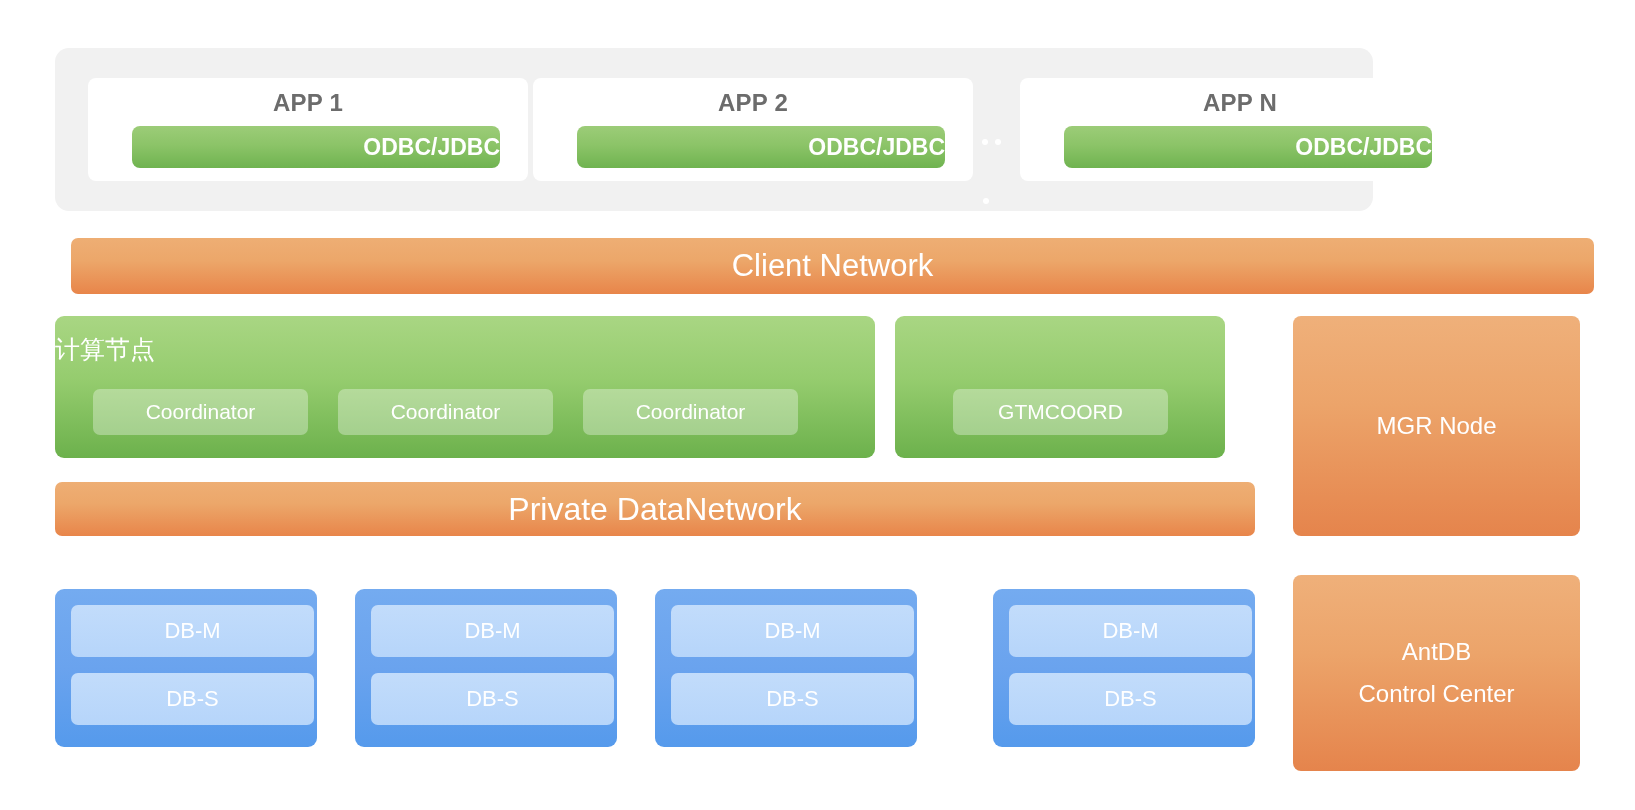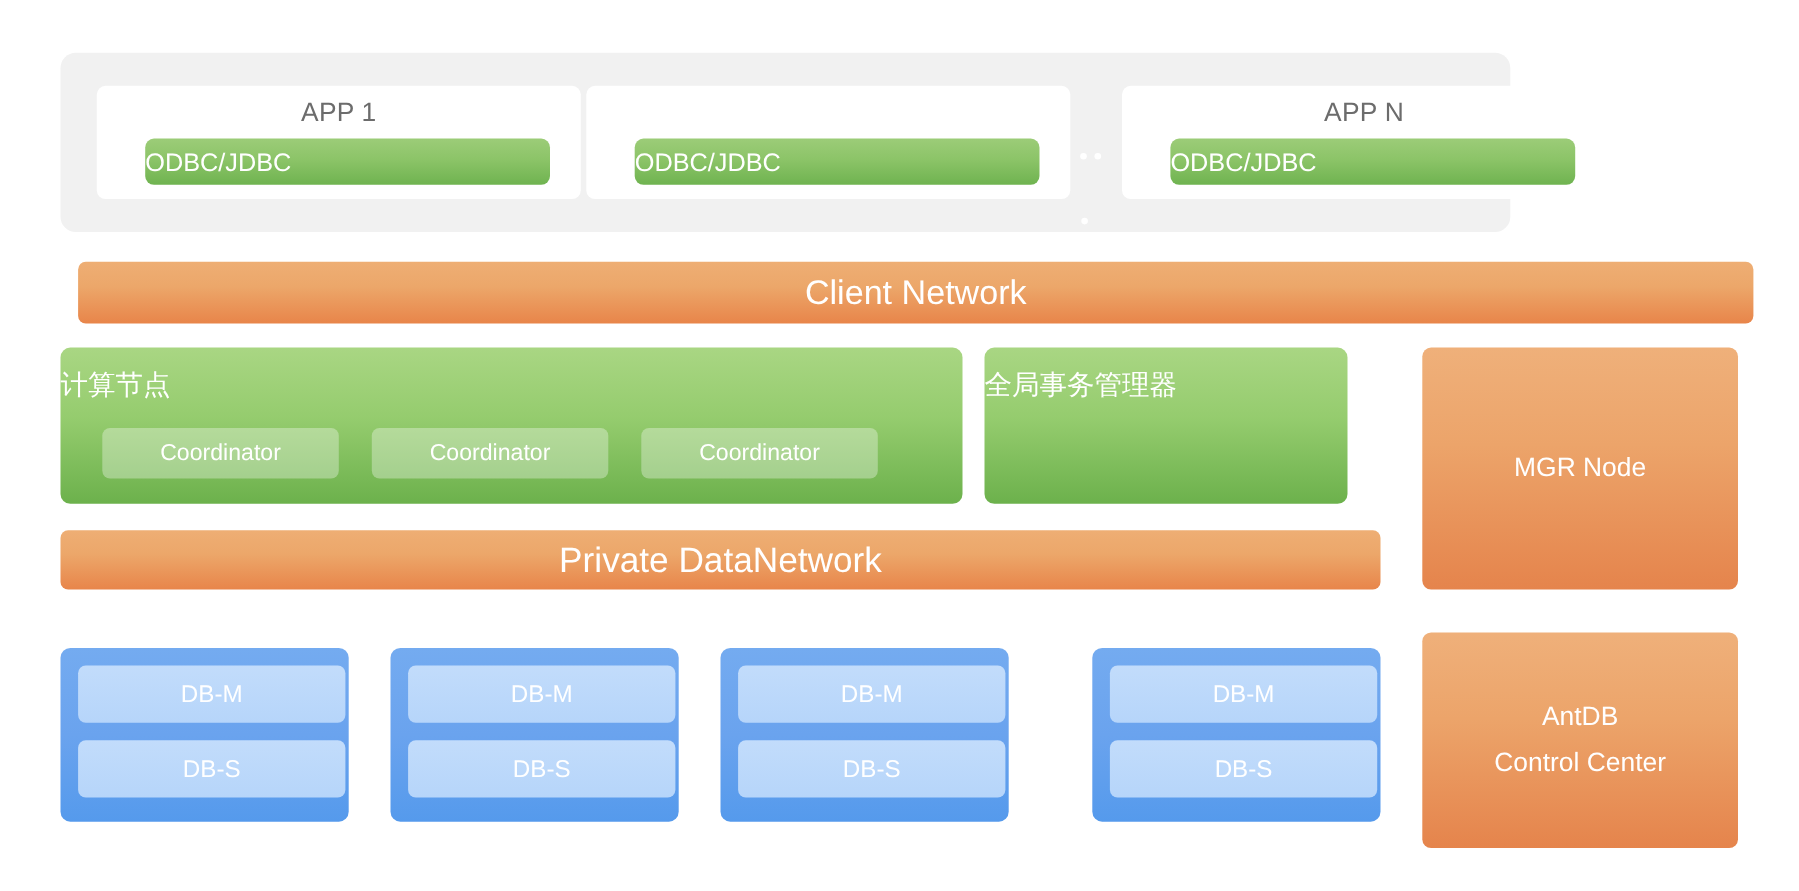--- a/index.html
+++ b/index.html
@@ -23,20 +23,21 @@
   
   .app-band {
     position: absolute;
     left: 55px;
     top: 48px;
     width: 1318px;
     height: 163px;
     background: #f1f1f1;
     border-radius: 14px;
     box-sizing: border-box;
+    font-weight: bold;
   }
   .app-card {
     position: absolute;
     top: 30px;
     height: 103px;
     background: #ffffff;
     border-radius: 8px;
     box-sizing: border-box;
   }
   .app-title {
@@ -54,21 +55,21 @@
     position: absolute;
     left: 44px;
     right: 28px;
     top: 48px;
     height: 42px;
     border-radius: 8px;
     background: linear-gradient(to bottom, #9ccc78 0%, #8cc468 45%, #6fb350 100%);
     color: #ffffff;
     font-size: 23px;
     line-height: 42px;
-    text-align: left;
+    text-align: right;
     box-sizing: border-box;
   }
   .ellipsis-dots {
     position: absolute;
     left: 982px;
     top: 139px;
     width: 26px;
     height: 8px;
   }
   .ellipsis-dots i {
@@ -226,20 +227,21 @@
 <div id="canvas">
 
   <div class="app-band">
 
     <div class="app-card" id="app-card-0" style="left:33px; width:440px;">
       <div class="app-title">APP 1</div>
       <div class="odbc-pill">ODBC/JDBC</div>
     </div>
 
     <div class="app-card" id="app-card-1" style="left:478px; width:440px;">
+      <div class="app-title">APP 2</div>
       <div class="odbc-pill">ODBC/JDBC</div>
     </div>
 
     <div class="app-card" id="app-card-2" style="left:965px; width:440px;">
       <div class="app-title">APP N</div>
       <div class="odbc-pill">ODBC/JDBC</div>
     </div>
 
   </div>
 
@@ -252,21 +254,21 @@
   <div class="net-bar" id="client-network">Client Network</div>
 
   <div class="green-panel" id="compute-panel">
     <div class="panel-title">计算节点</div>
     <div class="inner-chip" id="coordinator-0">Coordinator</div>
     <div class="inner-chip" id="coordinator-1">Coordinator</div>
     <div class="inner-chip" id="coordinator-2">Coordinator</div>
   </div>
 
   <div class="green-panel" id="gtm-panel">
-    <div class="panel-title">全局事务管理器</div>
+    <div class="inner-chip" id="gtmcoord-0">GTMCOORD</div>
   </div>
 
   <div class="net-bar" id="private-datanetwork">Private DataNetwork</div>
 
   <div class="db-group" style="left:55px;">
     <div class="db-chip m">DB-M</div>
     <div class="db-chip s">DB-S</div>
   </div>
 
   <div class="db-group" style="left:355px;">

